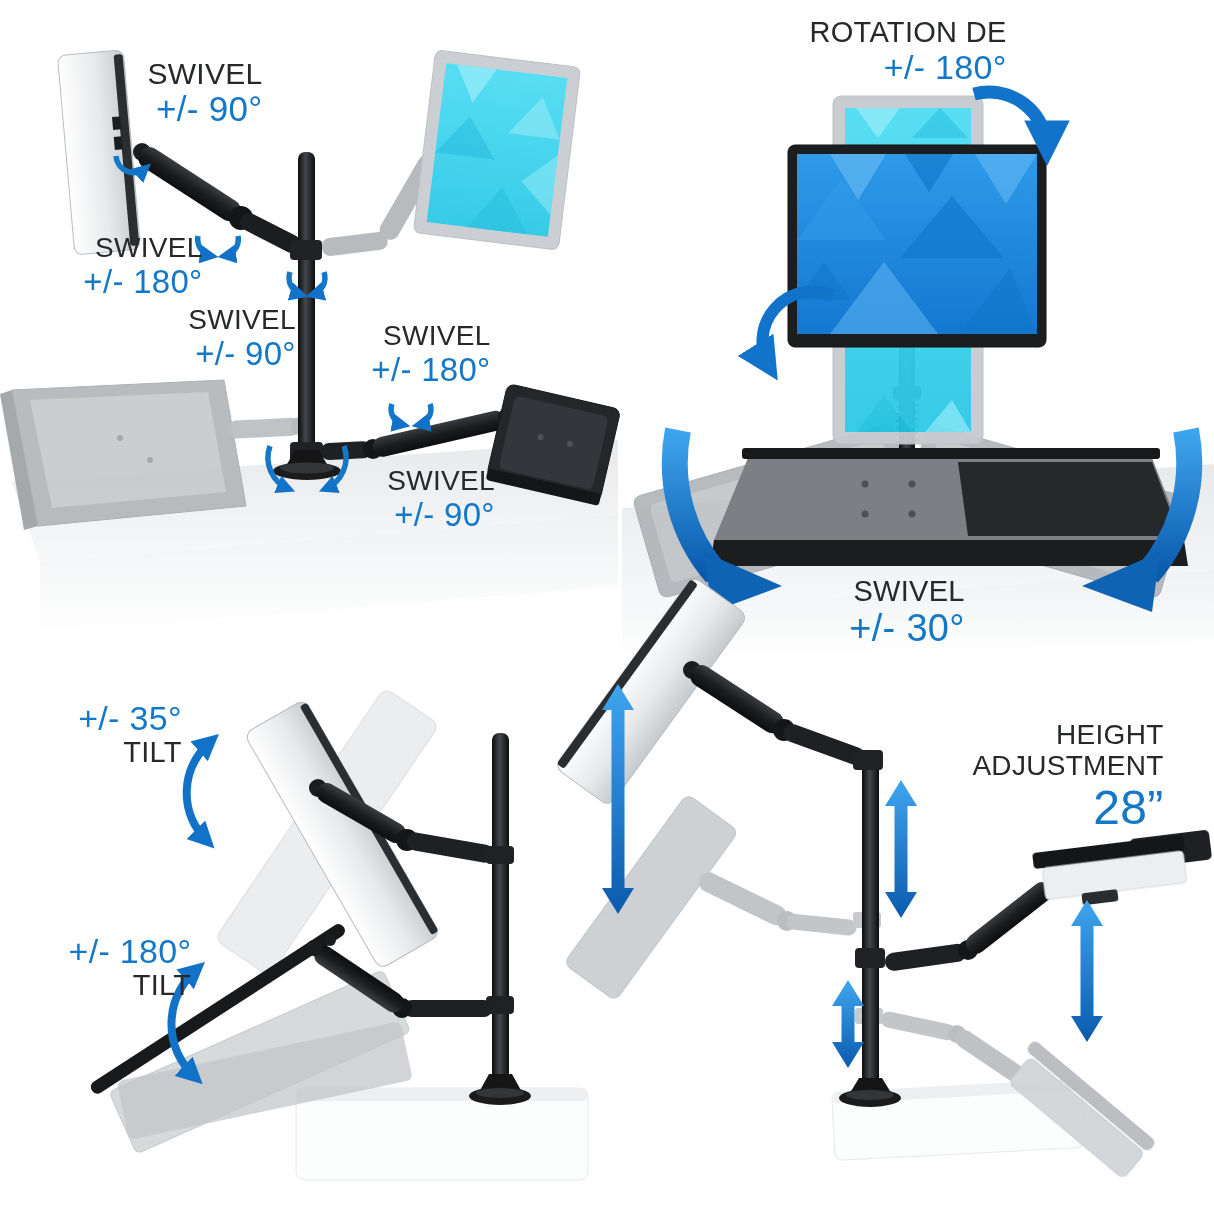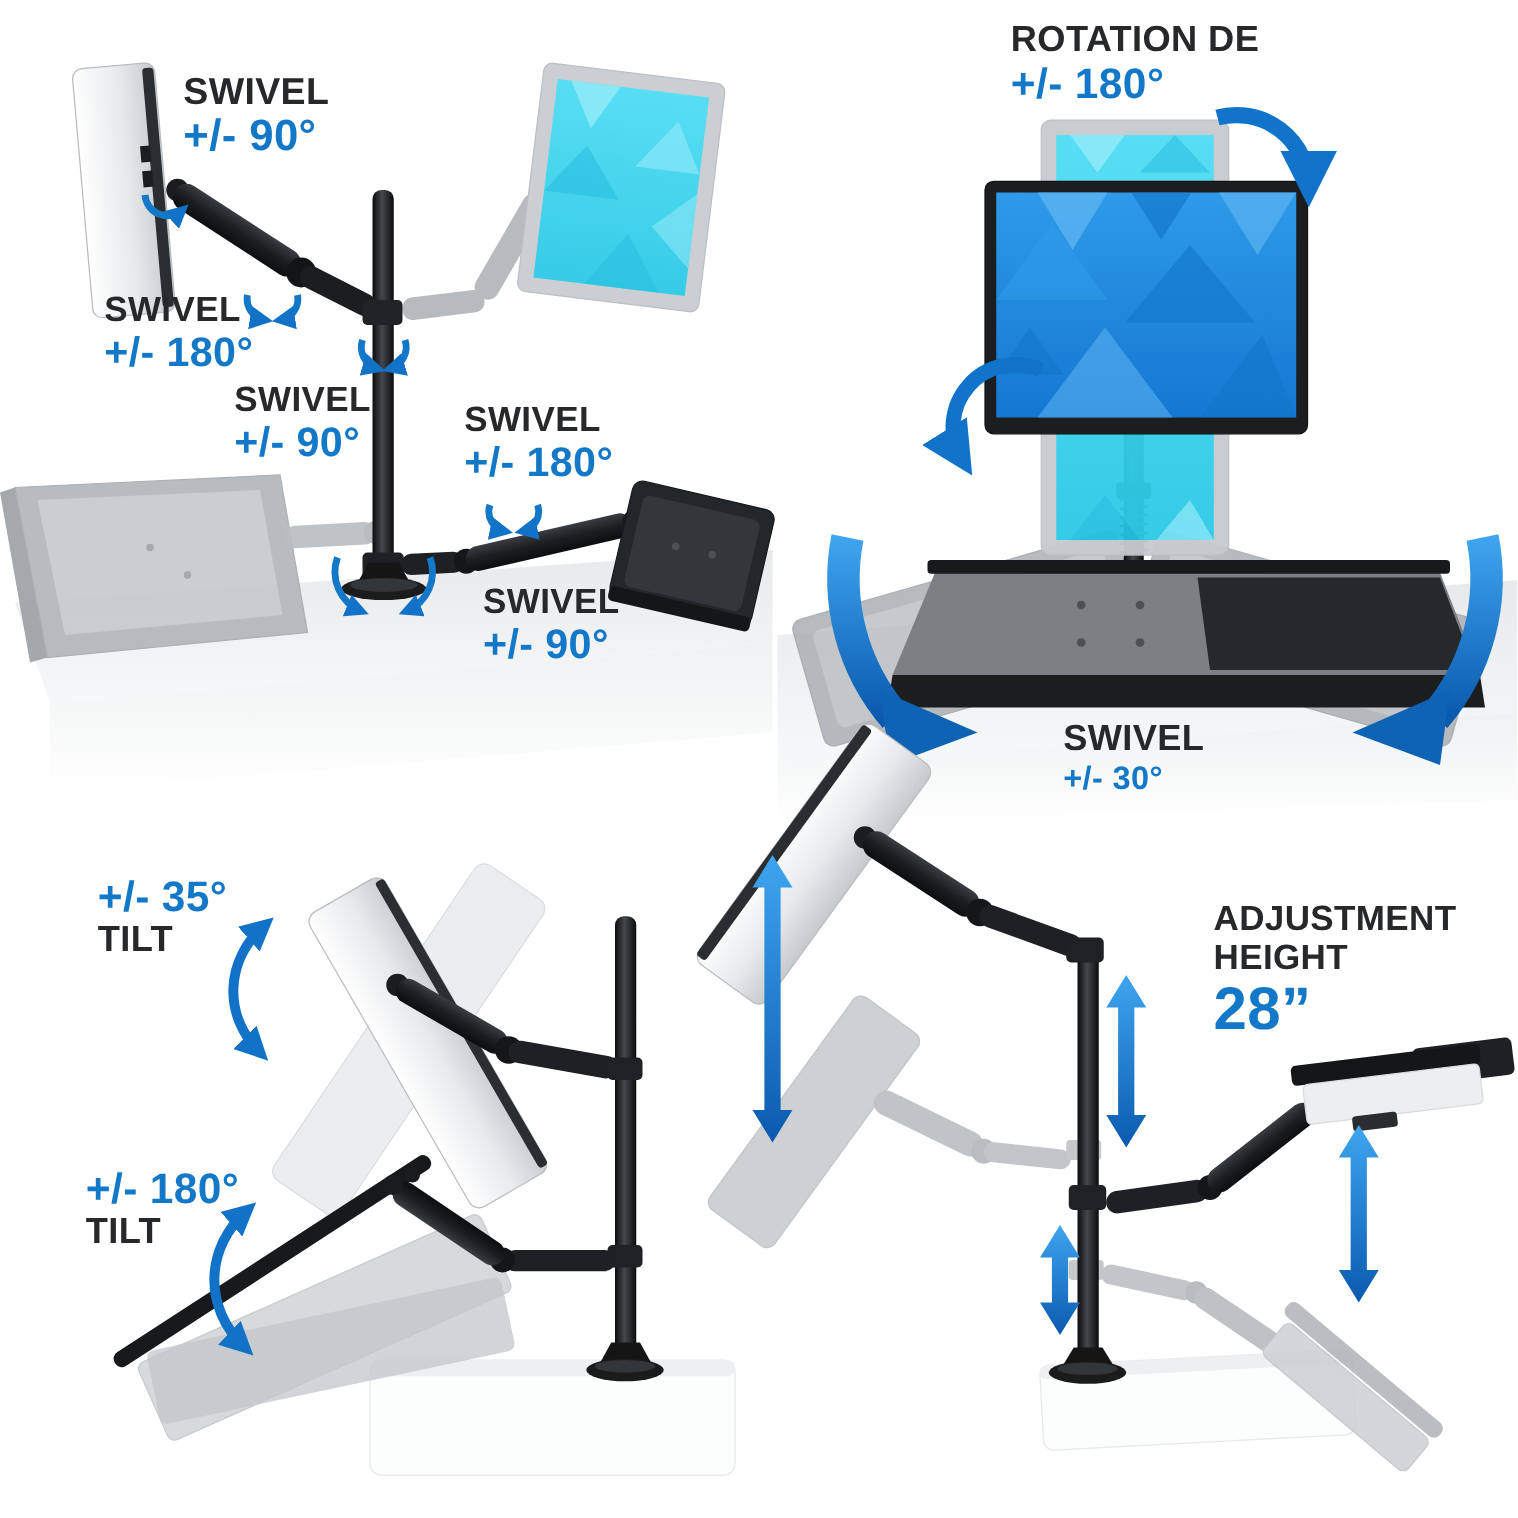--- a/index.html
+++ b/index.html
@@ -1,22 +1,22 @@
 <!DOCTYPE html>
 <html style="--accent_blue: #1478C8; --text_black: #26282A; --arrow_blue_light: #3FA5EF; --arrow_blue_dark: #0A5AAE; --screen_cyan: #3ED7F0; --screen_blue: #1E8FE0;"><head>
 <meta charset="utf-8">
 <style>
   html,body{margin:0;padding:0;background:#ffffff;}
   #stage{
     position:relative;width:1214px;height:1214px;background:#ffffff;overflow:hidden;
     font-family:"Liberation Sans", sans-serif;
   }
   #art{position:absolute;left:0;top:0;}
-  .lbl{position:absolute;text-align:left;transform:translateX(-50%);
-       line-height:1.1;font-weight:700;letter-spacing:.3px;white-space:nowrap;}
+  .lbl{position:absolute;text-align:right;transform:translateX(-50%);
+       line-height:1.1;font-weight:400;letter-spacing:.3px;white-space:nowrap;}
   .lbl .t{display:block;color:var(--text_black,#26282A);}
   .lbl .v{display:block;color:var(--accent_blue,#1478C8);}
 </style>
 </head>
 <body>
 
 <div id="stage">
 
 <svg id="art" width="1214" height="1214" viewBox="0 0 1214 1214">
   <defs>
@@ -402,31 +402,31 @@
   <span class="t" style="font-size:28px">SWIVEL</span>
   <span class="v" style="font-size:33px">+/- 90°</span>
 </div>
 
 <div class="lbl" style="left:908px;top:17px">
   <span class="t" style="font-size:29px">ROTATION DE</span>
   <span class="v" style="font-size:34px">+/- 180°</span>
 </div>
 <div class="lbl" style="left:907px;top:576px">
   <span class="t" style="font-size:29px">SWIVEL</span>
-  <span class="v" style="font-size:26px">+/- 30°</span>
+  <span class="v" style="font-size:38px">+/- 30°</span>
 </div>
 
 <div class="lbl" style="left:130px;top:700px">
   <span class="v" style="font-size:34px">+/- 35°</span>
   <span class="t" style="font-size:29px">TILT</span>
 </div>
 <div class="lbl" style="left:130px;top:933px">
   <span class="v" style="font-size:34px">+/- 180°</span>
   <span class="t" style="font-size:29px">TILT</span>
 </div>
 
 <div class="lbl" style="left:1068px;top:720px">
+  <span class="t" style="font-size:28px">HEIGHT</span>
   <span class="t" style="font-size:28px">ADJUSTMENT</span>
-  <span class="t" style="font-size:28px">HEIGHT</span>
   <span class="v" style="font-size:48px">28”</span>
 </div>
 
 </div>
 
 </body></html>

